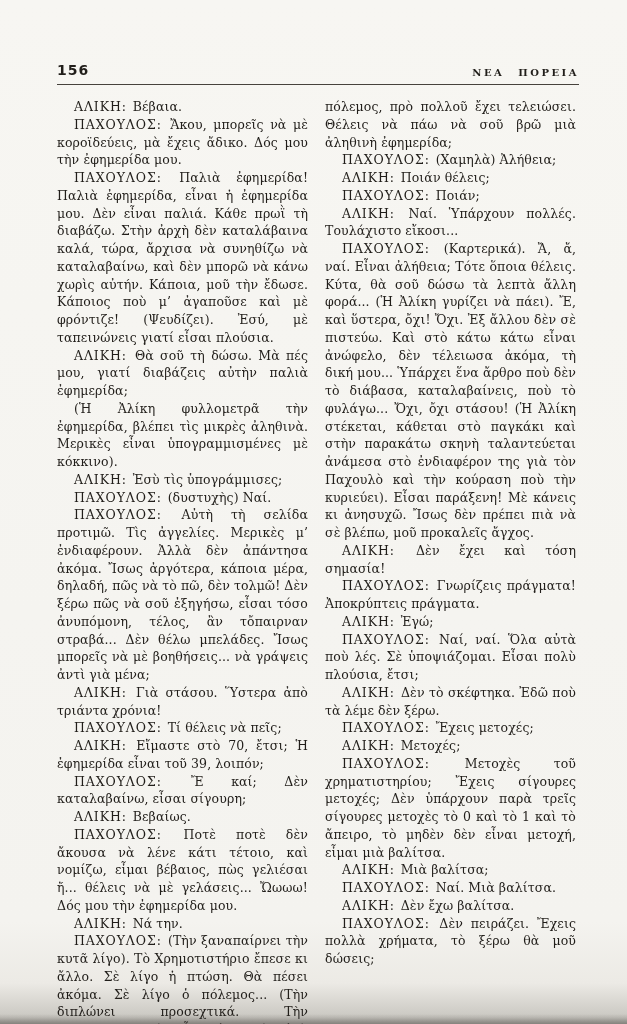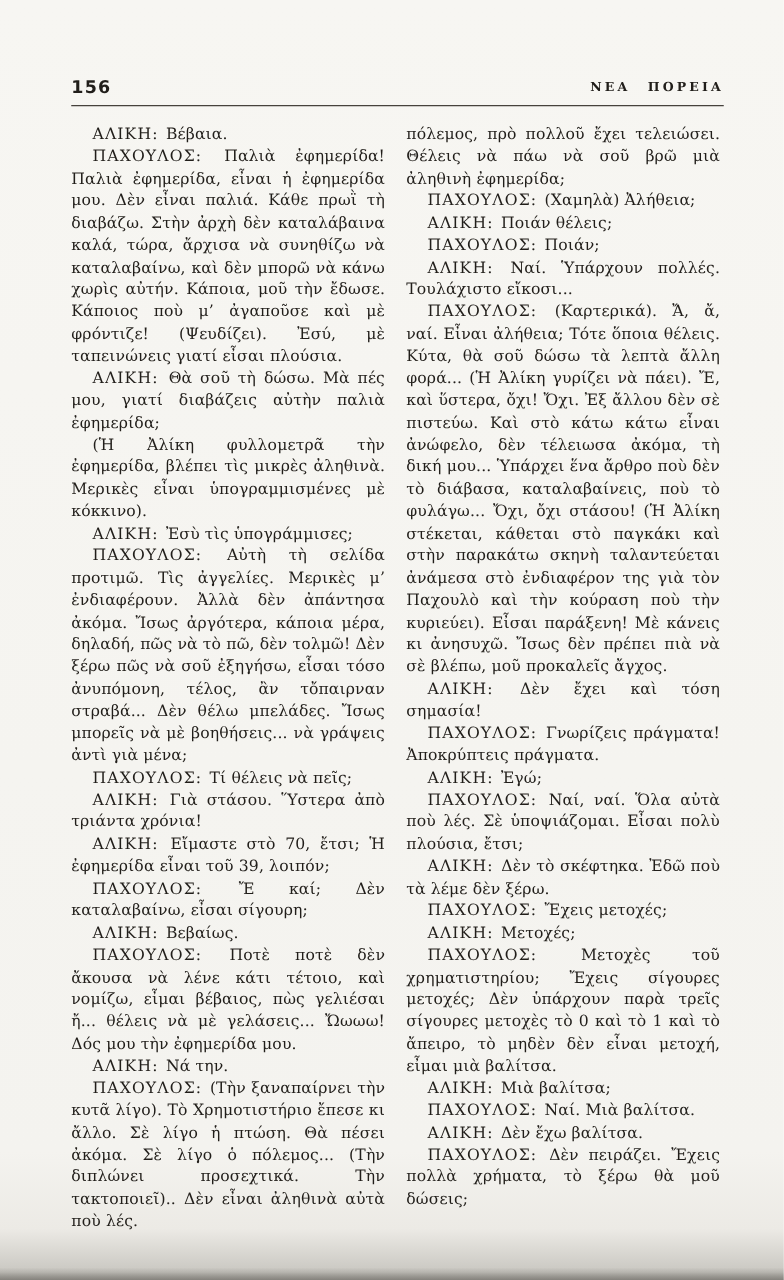--- a/index.html
+++ b/index.html
@@ -15,21 +15,21 @@
     color: #211e1a;
     position: relative;
   }
   .page {
     box-sizing: border-box;
     padding: 62px 48px 0 57px;
   }
   .header {
     display: flex;
     justify-content: space-between;
-    align-items: center;
+    align-items: flex-end;
   }
   .page-number {
     font-family: "DejaVu Sans", sans-serif;
     font-weight: bold;
     font-size: 14px;
     letter-spacing: 1px;
   }
   .journal-title {
     font-weight: bold;
     font-size: 10px;
@@ -80,27 +80,29 @@
 <div class="page">
   <div class="header">
     <span class="page-number">156</span>
     <span class="journal-title">ΝΕΑ ΠΟΡΕΙΑ</span>
   </div>
   <div class="rule"></div>
 
   <div class="columns">
     <div class="col">
         <p class="para"><span class="speaker">ΑΛΙΚΗ: </span>Βέβαια.</p>
+        <p class="para"><span class="speaker">ΠΑΧΟΥΛΟΣ: </span>Ἄκου, μπορεῖς νὰ μὲ κοροϊδεύεις, μὰ ἔχεις ἄδικο. Δός μου τὴν ἐφημερίδα μου.</p>
         <p class="para"><span class="speaker">ΠΑΧΟΥΛΟΣ: </span>Παλιὰ ἐφημερίδα! Παλιὰ ἐφημερίδα, εἶναι ἡ ἐφημερίδα μου. Δὲν εἶναι παλιά. Κάθε πρωῒ τὴ διαβάζω. Στὴν ἀρχὴ δὲν καταλάβαινα καλά, τώρα, ἄρχισα νὰ συνηθίζω νὰ καταλαβαίνω, καὶ δὲν μπορῶ νὰ κάνω χωρὶς αὐτήν. Κάποια, μοῦ τὴν ἔδωσε. Κάποιος ποὺ μ’ ἀγαποῦσε καὶ μὲ φρόντιζε! (Ψευδίζει). Ἐσύ, μὲ ταπεινώνεις γιατί εἶσαι πλούσια.</p>
         <p class="para"><span class="speaker">ΑΛΙΚΗ: </span>Θὰ σοῦ τὴ δώσω. Μὰ πές μου, γιατί διαβάζεις αὐτὴν παλιὰ ἐφημερίδα;</p>
         <p class="para">(Ἡ Ἀλίκη φυλλομετρᾶ τὴν ἐφημερίδα, βλέπει τὶς μικρὲς ἀληθινὰ. Μερικὲς εἶναι ὑπογραμμισμένες μὲ κόκκινο).</p>
         <p class="para"><span class="speaker">ΑΛΙΚΗ: </span>Ἐσὺ τὶς ὑπογράμμισες;</p>
+        <p class="para"><span class="speaker">ΠΑΧΟΥΛΟΣ: </span>(δυστυχὴς) Ναί.</p>
         <p class="para"><span class="speaker">ΠΑΧΟΥΛΟΣ: </span>Αὐτὴ τὴ σελίδα προτιμῶ. Τὶς ἀγγελίες. Μερικὲς μ’ ἐνδιαφέρουν. Ἀλλὰ δὲν ἀπάντησα ἀκόμα. Ἴσως ἀργότερα, κάποια μέρα, δηλαδή, πῶς νὰ τὸ πῶ, δὲν τολμῶ! Δὲν ξέρω πῶς νὰ σοῦ ἐξηγήσω, εἶσαι τόσο ἀνυπόμονη, τέλος, ἂν τὄπαιρναν στραβά... Δὲν θέλω μπελάδες. Ἴσως μπορεῖς νὰ μὲ βοηθήσεις... νὰ γράψεις ἀντὶ γιὰ μένα;</p>
+        <p class="para"><span class="speaker">ΑΛΙΚΗ: </span>Γιὰ στάσου. Ὕστερα ἀπὸ τριάντα χρόνια!</p>
         <p class="para"><span class="speaker">ΠΑΧΟΥΛΟΣ: </span>Τί θέλεις νὰ πεῖς;</p>
-        <p class="para"><span class="speaker">ΑΛΙΚΗ: </span>Γιὰ στάσου. Ὕστερα ἀπὸ τριάντα χρόνια!</p>
         <p class="para"><span class="speaker">ΑΛΙΚΗ: </span>Εἴμαστε στὸ 70, ἔτσι; Ἡ ἐφημερίδα εἶναι τοῦ 39, λοιπόν;</p>
         <p class="para"><span class="speaker">ΠΑΧΟΥΛΟΣ: </span>Ἔ καί; Δὲν καταλαβαίνω, εἶσαι σίγουρη;</p>
         <p class="para"><span class="speaker">ΑΛΙΚΗ: </span>Βεβαίως.</p>
         <p class="para"><span class="speaker">ΠΑΧΟΥΛΟΣ: </span>Ποτὲ ποτὲ δὲν ἄκουσα νὰ λένε κάτι τέτοιο, καὶ νομίζω, εἶμαι βέβαιος, πὼς γελιέσαι ἤ... θέλεις νὰ μὲ γελάσεις... Ὤωωω! Δός μου τὴν ἐφημερίδα μου.</p>
         <p class="para"><span class="speaker">ΑΛΙΚΗ: </span>Νά την.</p>
         <p class="para"><span class="speaker">ΠΑΧΟΥΛΟΣ: </span>(Τὴν ξαναπαίρνει τὴν κυτᾶ λίγο). Τὸ Χρημοτιστήριο ἔπεσε κι ἄλλο. Σὲ λίγο ἡ πτώση. Θὰ πέσει ἀκόμα. Σὲ λίγο ὁ πόλεμος... (Τὴν διπλώνει προσεχτικά. Τὴν τακτοποιεῖ).. Δὲν εἶναι ἀληθινὰ αὐτὰ ποὺ λές.</p>
       </div>
     <div class="col">
         <p class="para noindent">πόλεμος, πρὸ πολλοῦ ἔχει τελειώσει. Θέλεις νὰ πάω νὰ σοῦ βρῶ μιὰ ἀληθινὴ ἐφημερίδα;</p>
         <p class="para"><span class="speaker">ΠΑΧΟΥΛΟΣ: </span>(Χαμηλὰ) Ἀλήθεια;</p>

